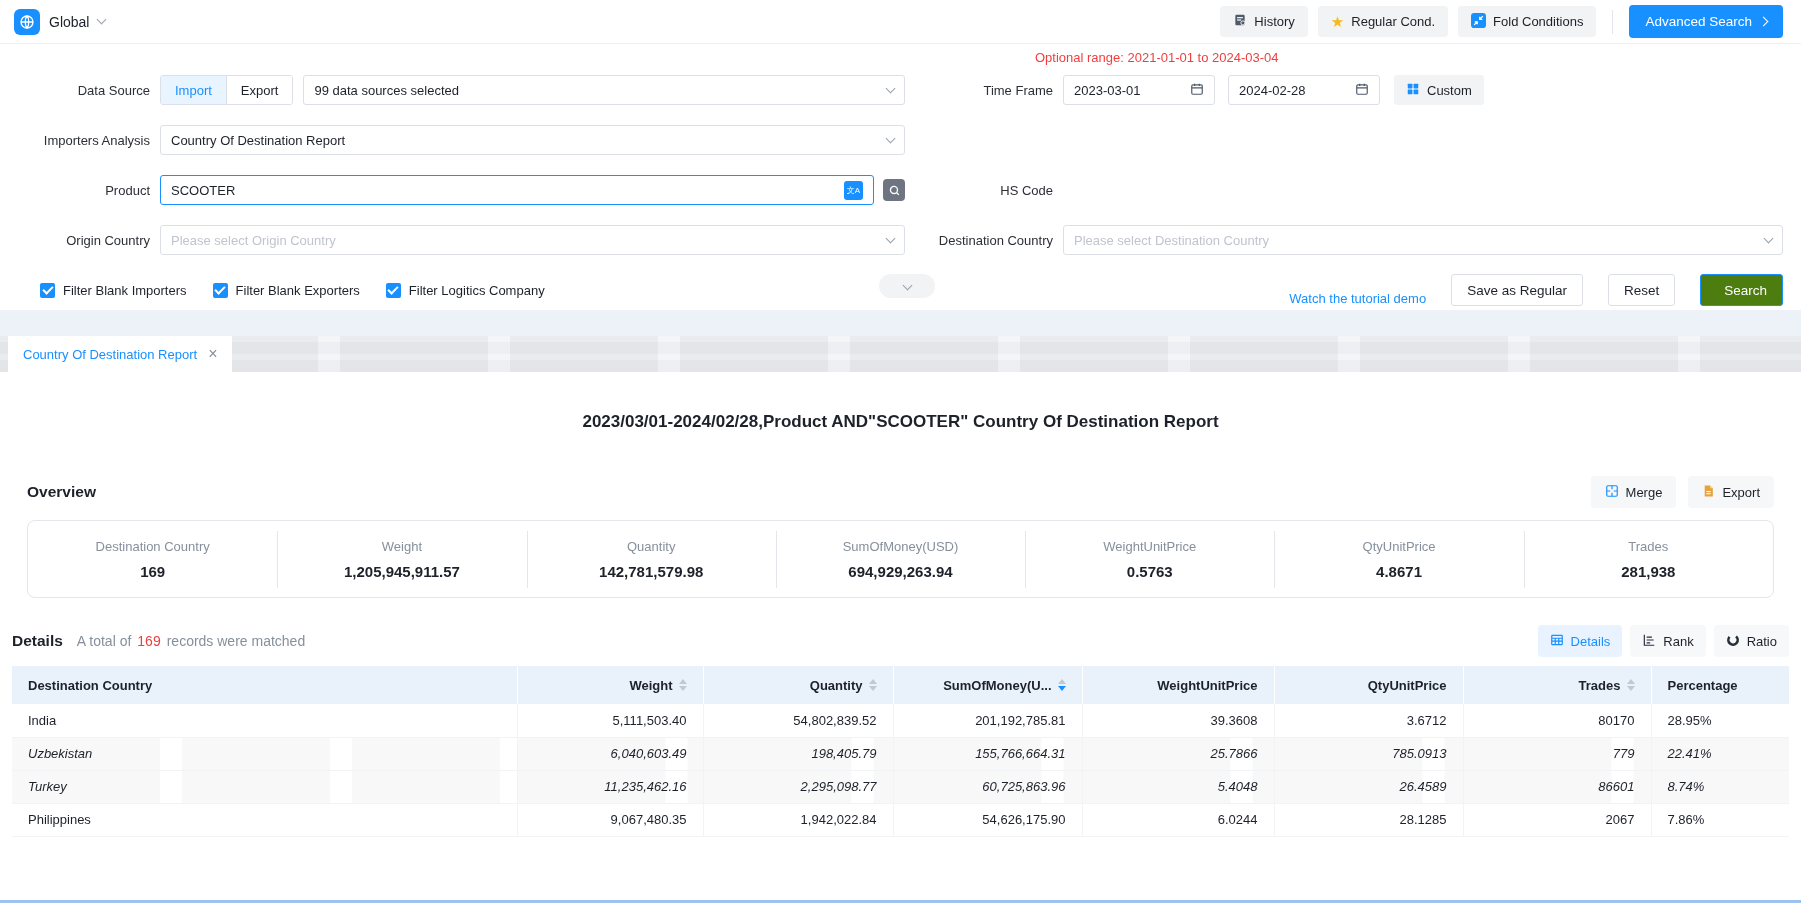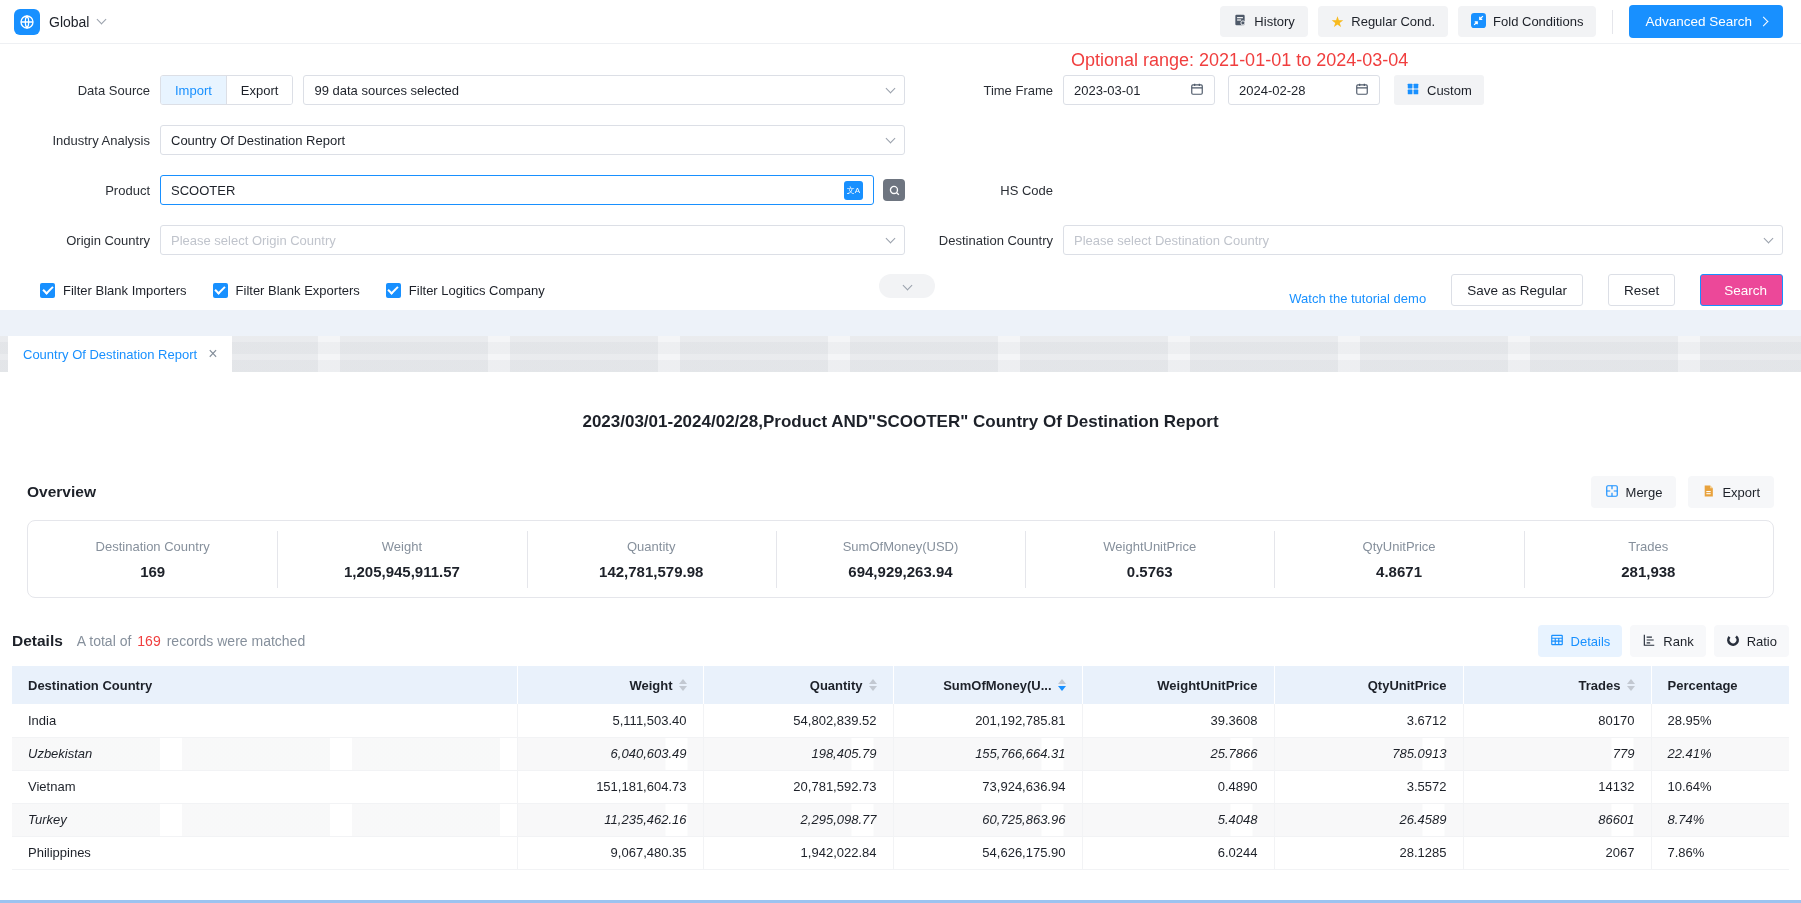--- a/index.html
+++ b/index.html
@@ -20,21 +20,21 @@
   .tb-btn { height: 31px; padding: 0 13px; background: #f2f3f5; border-radius: 4px;
             display: flex; align-items: center; gap: 7px; cursor: pointer; font-size: 13px; }
   .tb-divider { width: 1px; height: 24px; background: #e5e6eb; margin: 0 6px; }
   .adv-btn { height: 33px; padding: 0 16px; background: #1890ff; color: #fff; border-radius: 4px;
              display: flex; align-items: center; gap: 8px; cursor: pointer; font-size: 13.5px; }
   .chev-right-w { width: 7px; height: 7px; border-right: 1.7px solid #fff; border-top: 1.7px solid #fff;
                   transform: rotate(45deg); display: inline-block; }
   .star { color: #f7ba1e; font-size: 15px; line-height: 1; }
   
   .search-form { position: relative; height: 266px; background: #fff; }
-  .optional-range { position: absolute; left: 1035px; top: 6px; color: #f03e3e; font-size: 18px; margin-left: 36px; }
+  .optional-range { position: absolute; left: 1035px; top: 6px; color: #f03e3e; font-size: 13px; }
   .col-left { position: absolute; left: 0; top: 26px; width: 905px; display: flex;
               flex-direction: column; gap: 10px; }
   .col-right { position: absolute; left: 905px; right: 18px; top: 26px; display: flex;
                flex-direction: column; gap: 10px; }
   .frow { display: flex; align-items: center; height: 40px; }
   .flabel { width: 160px; text-align: right; padding-right: 10px; color: #2b2f36; flex: none; }
   .flabel-r { width: 158px; text-align: right; padding-right: 10px; color: #2b2f36; flex: none; }
   .ctrl { height: 30px; border: 1px solid #dcdfe6; border-radius: 3px; background: #fff;
           display: flex; align-items: center; padding: 0 10px; gap: 8px; }
   .ctrl .chev { margin-left: auto; }
@@ -67,21 +67,21 @@
   .cb.checked::after { content: ""; position: absolute; left: 4.5px; top: 1.5px; width: 4px; height: 8px;
                        border-right: 2px solid #fff; border-bottom: 2px solid #fff; transform: rotate(45deg); }
   .collapse-pill { position: absolute; left: 839px; top: 2px; width: 56px; height: 24px;
                    background: #f2f3f5; border-radius: 12px; display: flex; align-items: center;
                    justify-content: center; cursor: pointer; }
   .actions-right { margin-left: auto; display: flex; align-items: flex-end; gap: 25px; }
   .link { color: #1890ff; cursor: pointer; }
   .btn { height: 32px; padding: 0 15px; border-radius: 3px; display: flex; align-items: center;
          cursor: pointer; font-size: 13.5px; }
   .btn.ghost { background: #fff; border: 1px solid #dcdfe6; }
-  .btn.primary { background: #ec4899; color: #fff; border: 1px solid #1890ff; padding-left: 23px; }
+  .btn.primary { background: #4d7c0f; color: #fff; border: 1px solid #1890ff; padding-left: 23px; }
   
   .gap-band { height: 26px; background: #edf2f9; }
   .watermark { background-color: #f4f5f7;
     background-image:
       repeating-linear-gradient(90deg, rgba(110,120,132,0.08) 0 148px, rgba(0,0,0,0) 148px 170px),
       repeating-linear-gradient(0deg, rgba(110,120,132,0.05) 0 12px, rgba(0,0,0,0) 12px 18px); }
   .tabbar { height: 36px; display: flex; align-items: stretch; }
   .tab { background: #fff; margin-left: 8px; padding: 0 15px; display: flex; align-items: center;
          gap: 11px; color: #1890ff; cursor: pointer; }
   .tab-close { color: #86909c; font-size: 16px; line-height: 1; cursor: pointer; }
@@ -188,21 +188,21 @@
       <div class="seg">
         <div class="seg-opt active">Import</div>
         <div class="seg-opt">Export</div>
       </div>
       <div class="ctrl w-select">
         <span>99 data sources selected</span>
         <span class="chev"></span>
       </div>
     </div>
     <div class="frow">
-      <span class="flabel">Industry Analysis</span>
+      <span class="flabel">Importers Analysis</span>
       <div class="ctrl full-field">
         <span>Country Of Destination Report</span>
         <span class="chev"></span>
       </div>
     </div>
     <div class="frow">
       <span class="flabel">Product</span>
       <div class="ctrl full-field product-ctrl">
         <input class="txt" value="SCOOTER" style="">
         <span class="translate-badge">文A</span>
@@ -492,30 +492,20 @@
         <tr class="wm-row">
           <td class="al">Uzbekistan</td>
           <td class="ar">6,040,603.49</td>
           <td class="ar">198,405.79</td>
           <td class="ar">155,766,664.31</td>
           <td class="ar">25.7866</td>
           <td class="ar">785.0913</td>
           <td class="ar">779</td>
           <td class="al">22.41%</td>
         </tr>
-        <tr>
-          <td class="al">Vietnam</td>
-          <td class="ar">151,181,604.73</td>
-          <td class="ar">20,781,592.73</td>
-          <td class="ar">73,924,636.94</td>
-          <td class="ar">0.4890</td>
-          <td class="ar">3.5572</td>
-          <td class="ar">14132</td>
-          <td class="al">10.64%</td>
-        </tr>
         <tr class="wm-row">
           <td class="al">Turkey</td>
           <td class="ar">11,235,462.16</td>
           <td class="ar">2,295,098.77</td>
           <td class="ar">60,725,863.96</td>
           <td class="ar">5.4048</td>
           <td class="ar">26.4589</td>
           <td class="ar">86601</td>
           <td class="al">8.74%</td>
         </tr>

